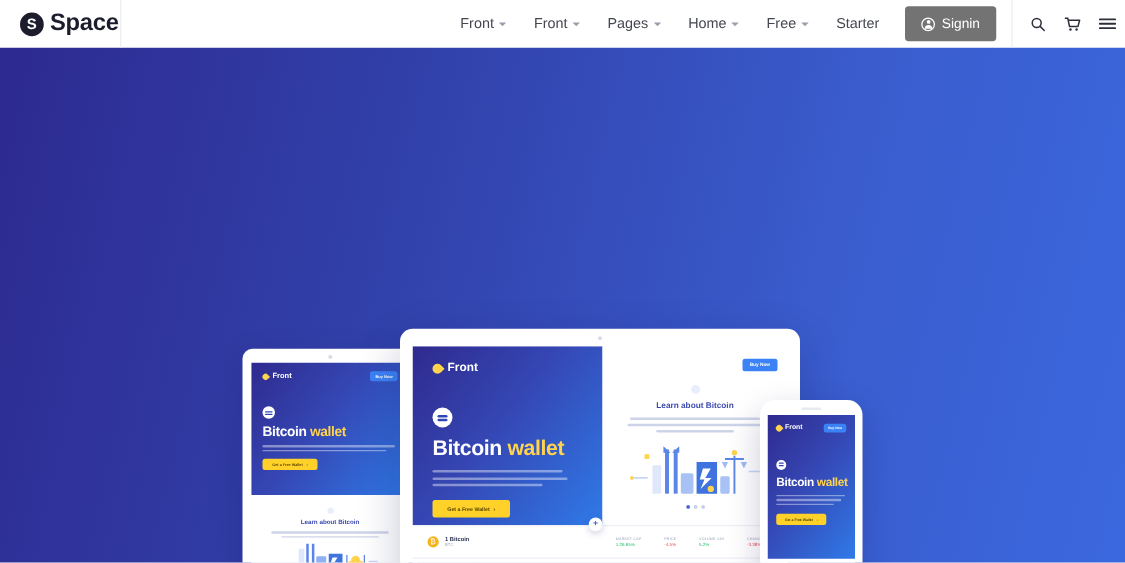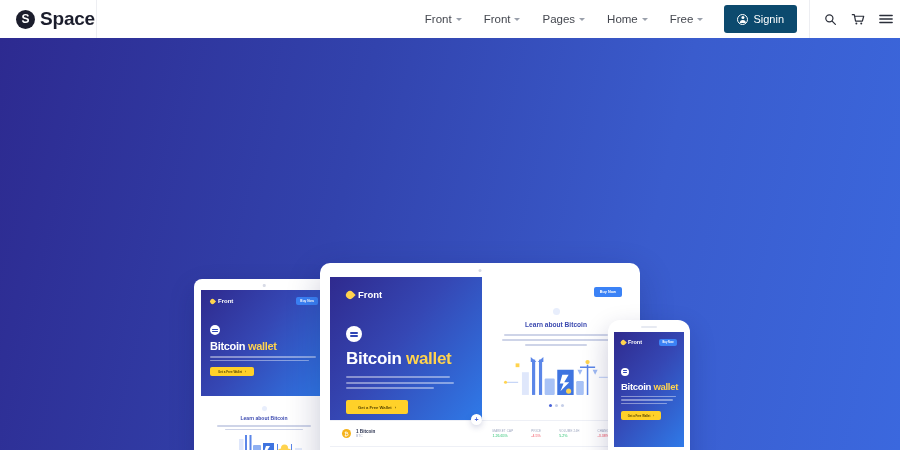--- a/index.html
+++ b/index.html
@@ -71,21 +71,21 @@
     width: 0; height: 0;
     border-left: 3px solid transparent;
     border-right: 3px solid transparent;
     border-top: 3.5px solid #9aa0ab;
     display: inline-block;
     margin-top: 1px;
   }
   .signin-btn {
     margin-left: 10px;
     height: 28px;
-    background: #0c4a6e;
+    background: #737373;
     color: #ffffff;
     border-radius: 3px;
     font-size: 11px;
     display: flex;
     align-items: center;
     gap: 5px;
     padding: 0 13px;
     cursor: pointer;
   }
   .user-ic {
@@ -373,20 +373,23 @@
     <div class="nav-item">
       <span>Home</span>
       <i class="caret"></i>
     </div>
 
     <div class="nav-item">
       <span>Free</span>
       <i class="caret"></i>
     </div>
 
+    <div class="nav-item">
+      <span>Starter</span>
+    </div>
 
     <div class="signin-btn">
       <span class="user-ic"></span>
       <span>Signin</span>
     </div>
 
     <div class="head-tools">
       <div class="tool">
         <svg width="13" height="13" viewBox="0 0 16 16">
           <circle cx="6.6" cy="6.6" r="4.4" fill="none" stroke="#2b2f3a" stroke-width="1.5"></circle>

